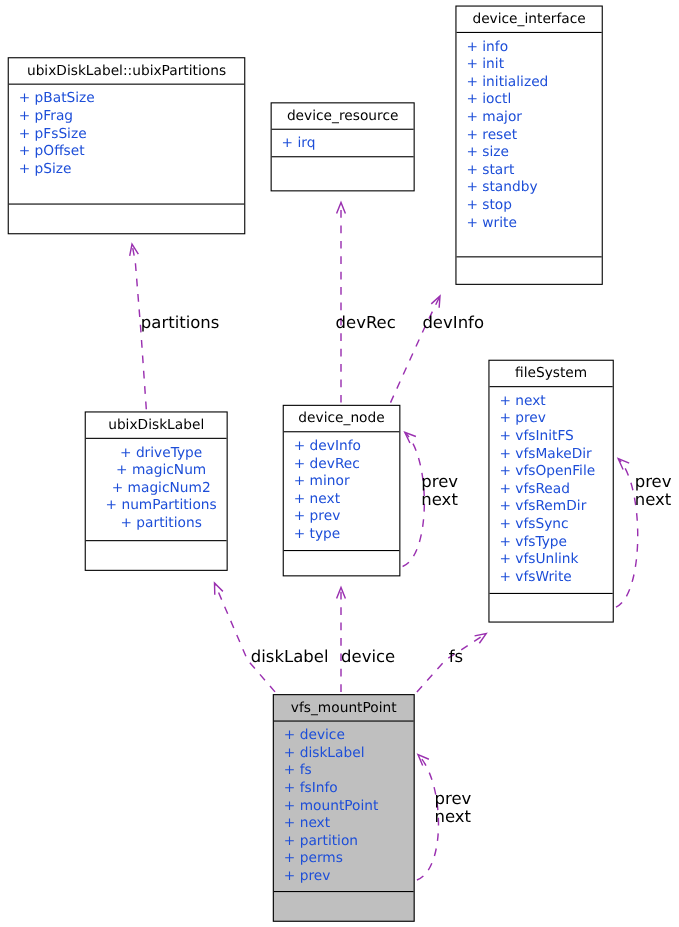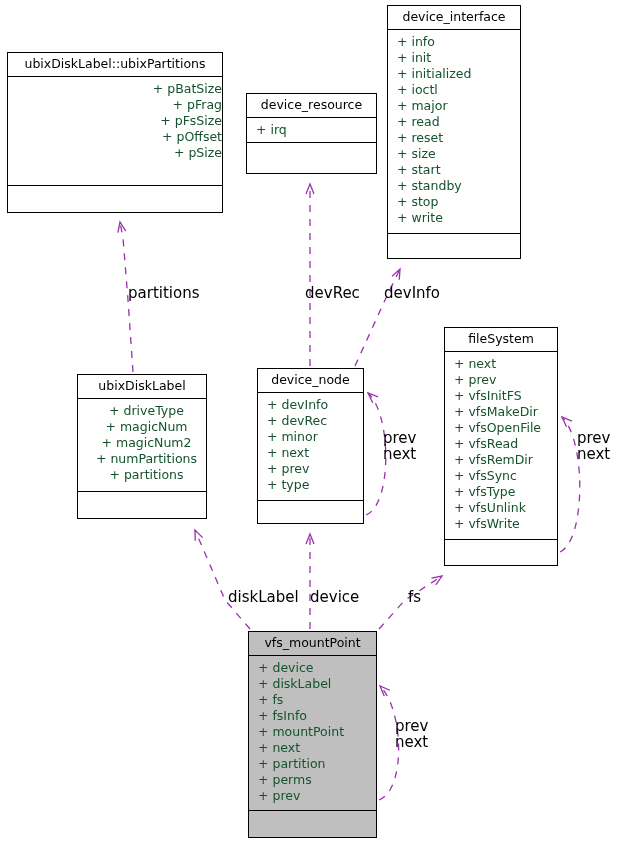--- a/index.html
+++ b/index.html
@@ -46,21 +46,21 @@
     border-bottom: 1px solid #000000;
     white-space: nowrap;
   }
   .uml-attrs {
     box-sizing: border-box;
     border-bottom: 1px solid #000000;
     padding: 4px 0 4px 0;
   }
   .uml-attr {
     font-size: 12.5px;
-    color: #14532d;
+    color: #1d4ed8;
     line-height: 16px;
     padding-left: 9px;
     white-space: nowrap;
   }
   .uml-ops {
     box-sizing: border-box;
     height: 26px;
   }
   .edge-label {
     position: absolute;
@@ -114,47 +114,46 @@
       <path d="M379,629 L405,600 L442,576" fill="none" stroke="#9a30b0" stroke-width="1.3" stroke-dasharray="7,7" marker-end="url(#oarrow)"></path>
     </g>
 
     <g>
       <path d="M379,800 C406,790 404,710 380,686" fill="none" stroke="#9a30b0" stroke-width="1.3" stroke-dasharray="7,7" marker-end="url(#oarrow)"></path>
     </g>
   </svg>
 
   <div class="uml-class" style="left:7px; top:52px; width:216px; height:161px;">
     <div class="uml-title">ubixDiskLabel::ubixPartitions</div>
-    <div class="uml-attrs" style="height:109px;text-align:right;">
+    <div class="uml-attrs" style="height:109px;">
       <div class="uml-attr">+ pBatSize</div>
       <div class="uml-attr">+ pFrag</div>
       <div class="uml-attr">+ pFsSize</div>
       <div class="uml-attr">+ pOffset</div>
       <div class="uml-attr">+ pSize</div>
     </div>
     <div class="uml-ops" style="height:27px;"></div>
   </div>
 
   <div class="uml-class" style="left:246px; top:93px; width:131px; height:81px;">
     <div class="uml-title">device_resource</div>
     <div class="uml-attrs" style="height:25px;">
       <div class="uml-attr">+ irq</div>
     </div>
     <div class="uml-ops" style="height:30px;"></div>
   </div>
 
-  <div class="uml-class" style="left:387px; top:5px; width:134px; height:254px;">
+  <div class="uml-class" style="left:414px; top:5px; width:134px; height:254px;">
     <div class="uml-title">device_interface</div>
     <div class="uml-attrs" style="height:204px;">
       <div class="uml-attr">+ info</div>
       <div class="uml-attr">+ init</div>
       <div class="uml-attr">+ initialized</div>
       <div class="uml-attr">+ ioctl</div>
       <div class="uml-attr">+ major</div>
-      <div class="uml-attr">+ read</div>
       <div class="uml-attr">+ reset</div>
       <div class="uml-attr">+ size</div>
       <div class="uml-attr">+ start</div>
       <div class="uml-attr">+ standby</div>
       <div class="uml-attr">+ stop</div>
       <div class="uml-attr">+ write</div>
     </div>
     <div class="uml-ops" style="height:26px;"></div>
   </div>
 

